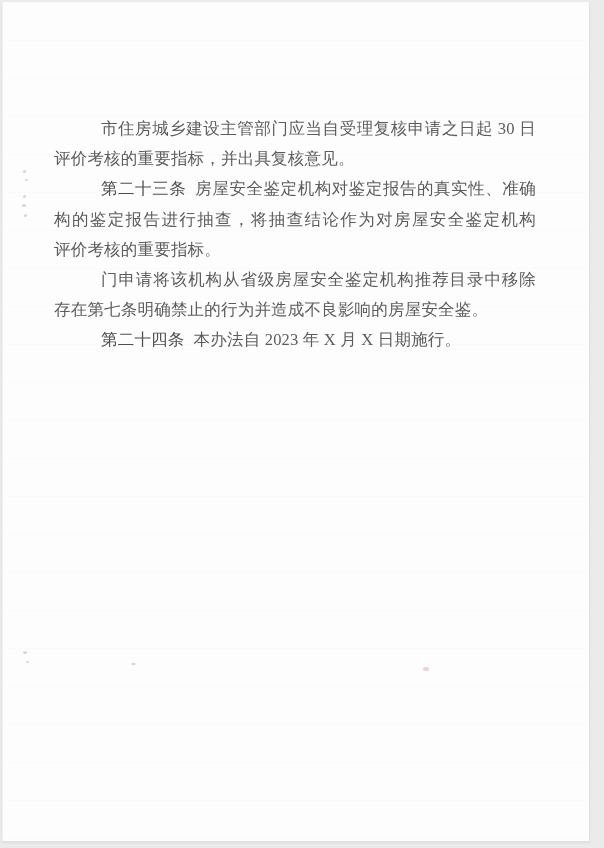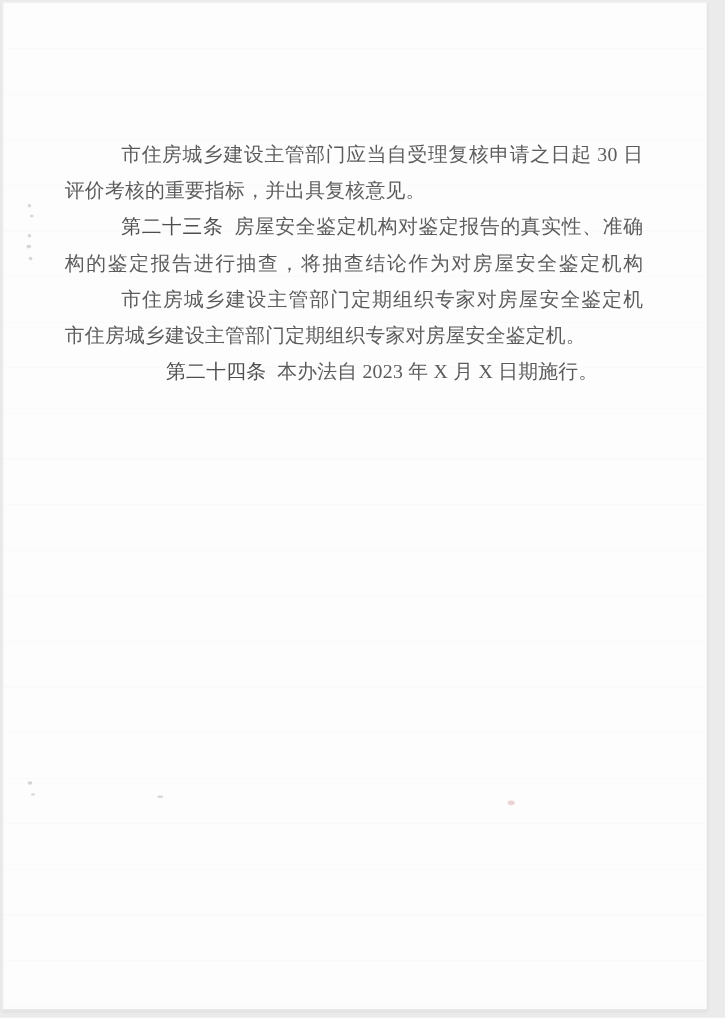--- a/index.html
+++ b/index.html
@@ -41,21 +41,21 @@
   .line {
     white-space: nowrap;
     text-align: left;
   }
   .line.fill {
     white-space: normal;
     text-align: justify;
     text-align-last: justify;
     text-justify: inter-character;
   }
-  .line.indent { text-indent: 47px; text-align: center; }
+  .line.indent { text-indent: 47px; }
   .bold {
     font-weight: normal;
     color: #4e4e4e;
     margin-right: 0.55em;
   }
   .speck {
     position: absolute;
     border-radius: 50%;
     background: #b7b7bb;
     opacity: 0.55;
@@ -66,22 +66,23 @@
 <body>
 
 <div class="scan-bg"></div>
 
 <div class="paper">
   <div class="doc-body">
       <div class="line fill indent"><span>市住房城乡建设主管部门应当自受理复核申请之日起 30 日</span></div>
       <div class="line"><span>评价考核的重要指标，并出具复核意见。</span></div>
       <div class="line fill indent"><span class="bold">第二十三条</span><span>房屋安全鉴定机构对鉴定报告的真实性、准确</span></div>
       <div class="line fill"><span>构的鉴定报告进行抽查，将抽查结论作为对房屋安全鉴定机构</span></div>
-      <div class="line fill indent"><span>市住房城乡建设主管部门定期组织专家对房屋安全鉴定机</span></div>
-      <div class="line"><span>市住房城乡建设主管部门定期组织专家对房屋安全鉴定机。</span></div>
+      <div class="line"><span>评价考核的重要指标。</span></div>
+      <div class="line fill indent"><span>门申请将该机构从省级房屋安全鉴定机构推荐目录中移除</span></div>
+      <div class="line"><span>存在第七条明确禁止的行为并造成不良影响的房屋安全鉴。</span></div>
       <div class="line indent"><span class="bold">第二十四条</span><span>本办法自 2023 年 X 月 X 日期施行。</span></div>
     </div>
 
   <div class="speck" style="left:20px; top:168px; width:3px; height:3px;"></div>
   <div class="speck" style="left:22px; top:177px; width:3px; height:2px;"></div>
   <div class="speck" style="left:20px; top:193px; width:3px; height:3px;"></div>
   <div class="speck" style="left:19px; top:202px; width:4px; height:3px;"></div>
   <div class="speck" style="left:21px; top:212px; width:3px; height:3px;"></div>
   <div class="speck" style="left:20px; top:649px; width:4px; height:3px;"></div>
   <div class="speck" style="left:23px; top:659px; width:3px; height:2px;"></div>

